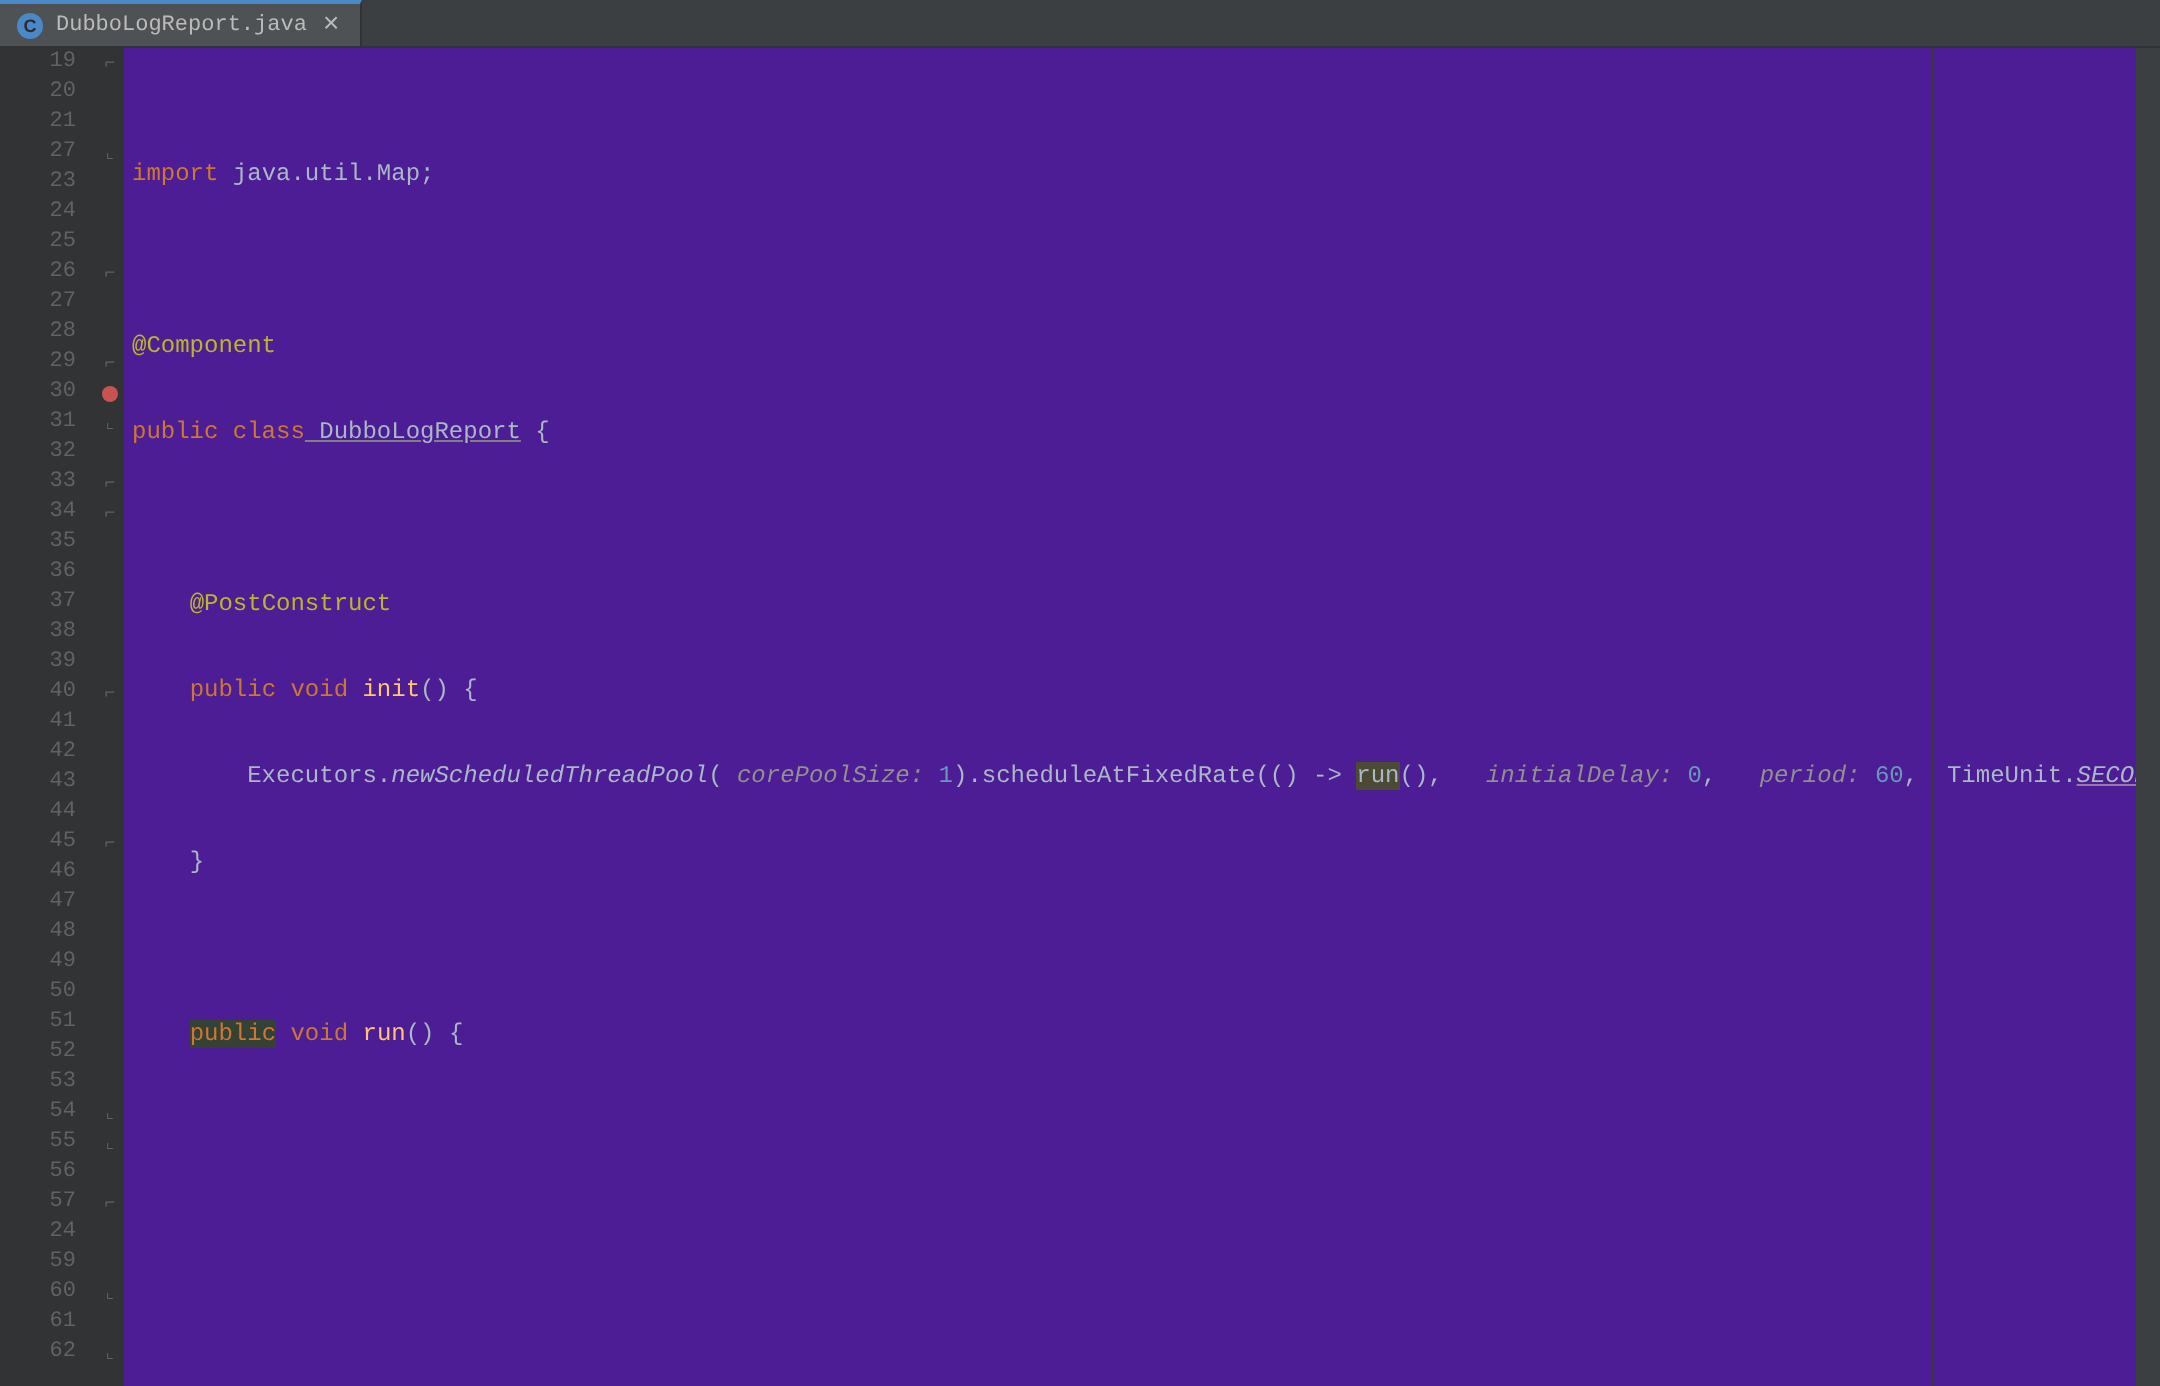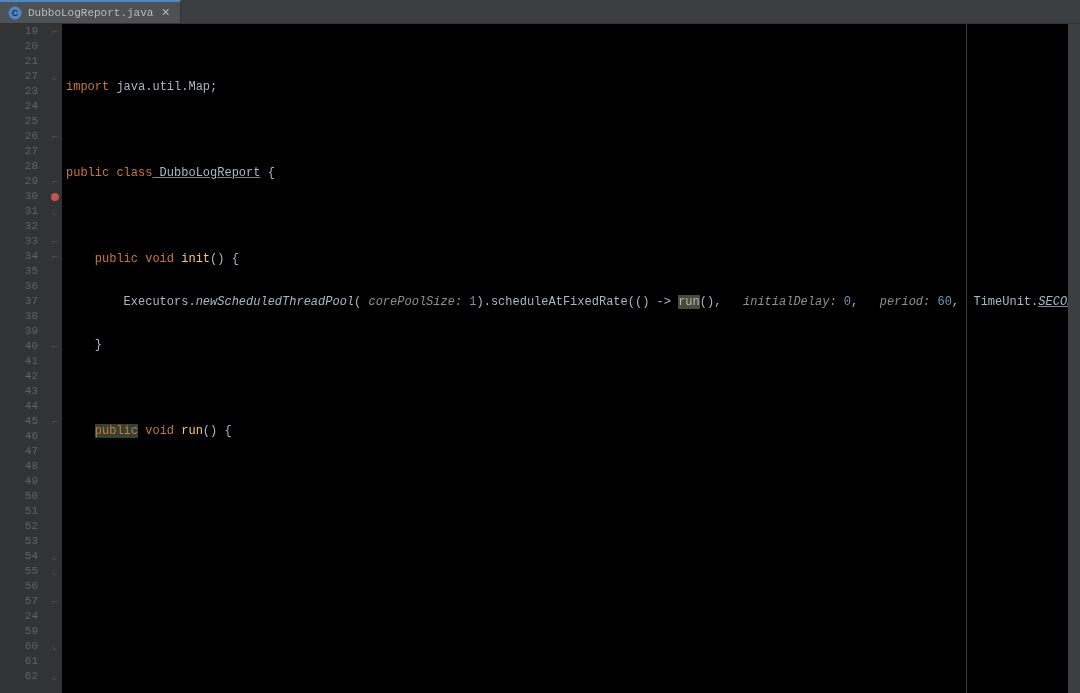--- a/index.html
+++ b/index.html
@@ -33,21 +33,21 @@
   width: 14px; height: 14px;
   display: inline-flex; align-items: center; justify-content: center;
 }
 .tab-label { color: #bbbbbb; font-size: 11px; }
 .close-icon {
   color: #bbbbbb; cursor: pointer; font-size: 14px; line-height: 1; padding: 0 2px;
 }
 .editor {
   display: flex;
   height: calc(693px - 24px);
-  background: #000000;
+  background: #4c1d95;
   position: relative;
 }
 .gutter {
   width: 48px;
   background: #313335;
   color: #606366;
   text-align: right;
   padding-right: 10px;
   flex-shrink: 0;
   user-select: none;
@@ -236,22 +236,24 @@
       <div class="mark"></div>
       <div class="mark">
         <span class="fold">⌞</span>
       </div>
     </div>
   <div class="code">
     <div class="right-margin"></div>
 
     <div class="row"><span class="kw">import</span> <span>java.util.Map;</span></div>
     <div class="row"></div>
+    <div class="row"><span class="ann">@Component</span></div>
     <div class="row"><span class="kw">public class</span><span class="uline"> DubboLogReport</span><span> {</span></div>
     <div class="row"></div>
+    <div class="row">    <span class="ann">@PostConstruct</span></div>
     <div class="row">    <span class="kw">public void</span><span class="mth"> init</span><span>() {</span></div>
     <div class="row">        <span>Executors.</span><span class="sta-m">newScheduledThreadPool</span><span>( </span><span class="param">corePoolSize:</span><span class="num"> 1</span><span>).</span><span>scheduleAtFixedRate</span><span>(() -&gt; </span><span class="hl-box">run</span><span>(),   </span><span class="param">initialDelay:</span><span class="num"> 0</span><span>,   </span><span class="param">period:</span><span class="num"> 60</span><span>,  TimeUnit.</span><span class="fld-u sta">SECONDS</span></div>
     <div class="row">    <span>}</span></div>
     <div class="row"></div>
     <div class="row">    <span class="kw-hl">public</span><span class="kw"> void</span><span class="mth"> run</span><span>() {</span></div>
     
     
     
     
     

